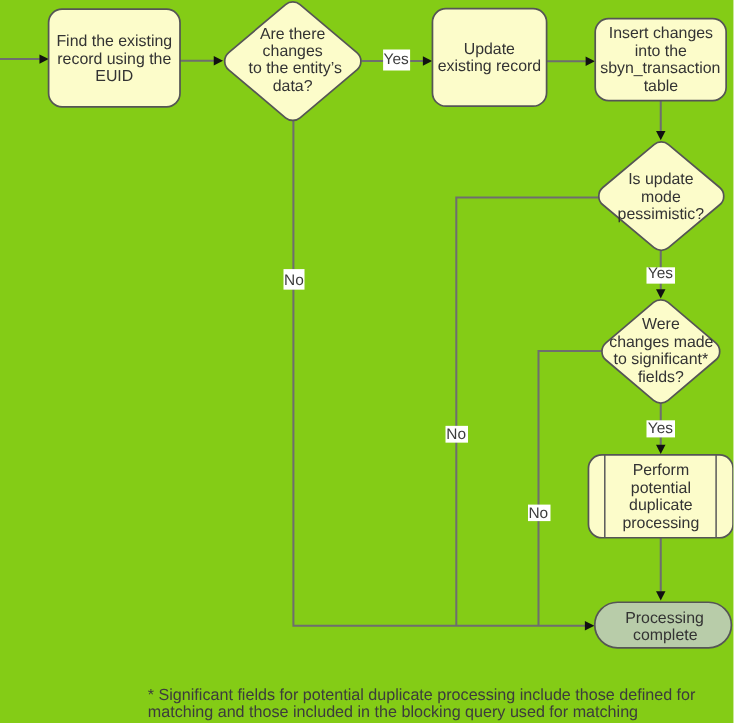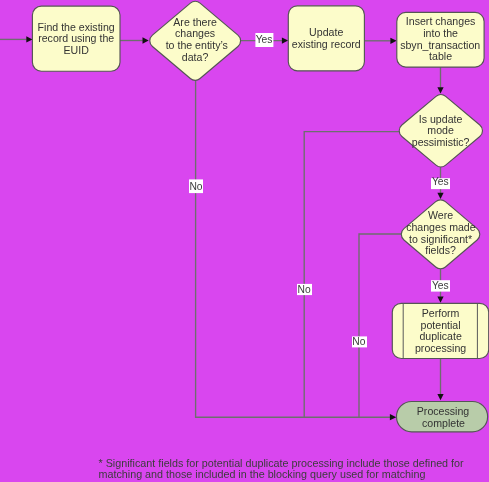--- a/index.html
+++ b/index.html
@@ -3,21 +3,21 @@
 <meta charset="utf-8">
 <title>Flowchart</title>
 <style>
   html, body {
     margin: 0; padding: 0;
     width: 489px; height: 482px;
     background: #ffffff;
     font-family: "Liberation Sans", sans-serif;
     overflow: hidden;
   }
-  #stage { position: relative; width: 489px; height: 482px; background:#d946ef; }
+  #stage { position: relative; width: 489px; height: 482px; background:#84cc16; }
   svg.flow { position:absolute; left:0; top:0; width:489px; height:482px; }
   .shape      { stroke: #555555; stroke-width: 1.15; }
   .fill-y     { fill: #fcfcca; }
   .fill-g     { fill: #b8cca9; }
   .sep        { stroke: #595959; stroke-width: 1.0; fill:none; }
   .edge       { stroke: #6e6e6e; stroke-width: 1.35; fill: none; }
   .arrowhead  { fill: #111111; }
   text        { fill: #333333; -webkit-font-smoothing: antialiased; }
   .nodetext   { font-family:"Liberation Sans", sans-serif; font-size: 10.6px; text-anchor: middle; }
   .edgelabel  { font-family:"Liberation Sans", sans-serif; font-size: 10.3px; text-anchor: middle; fill: #3c3c3c; }

